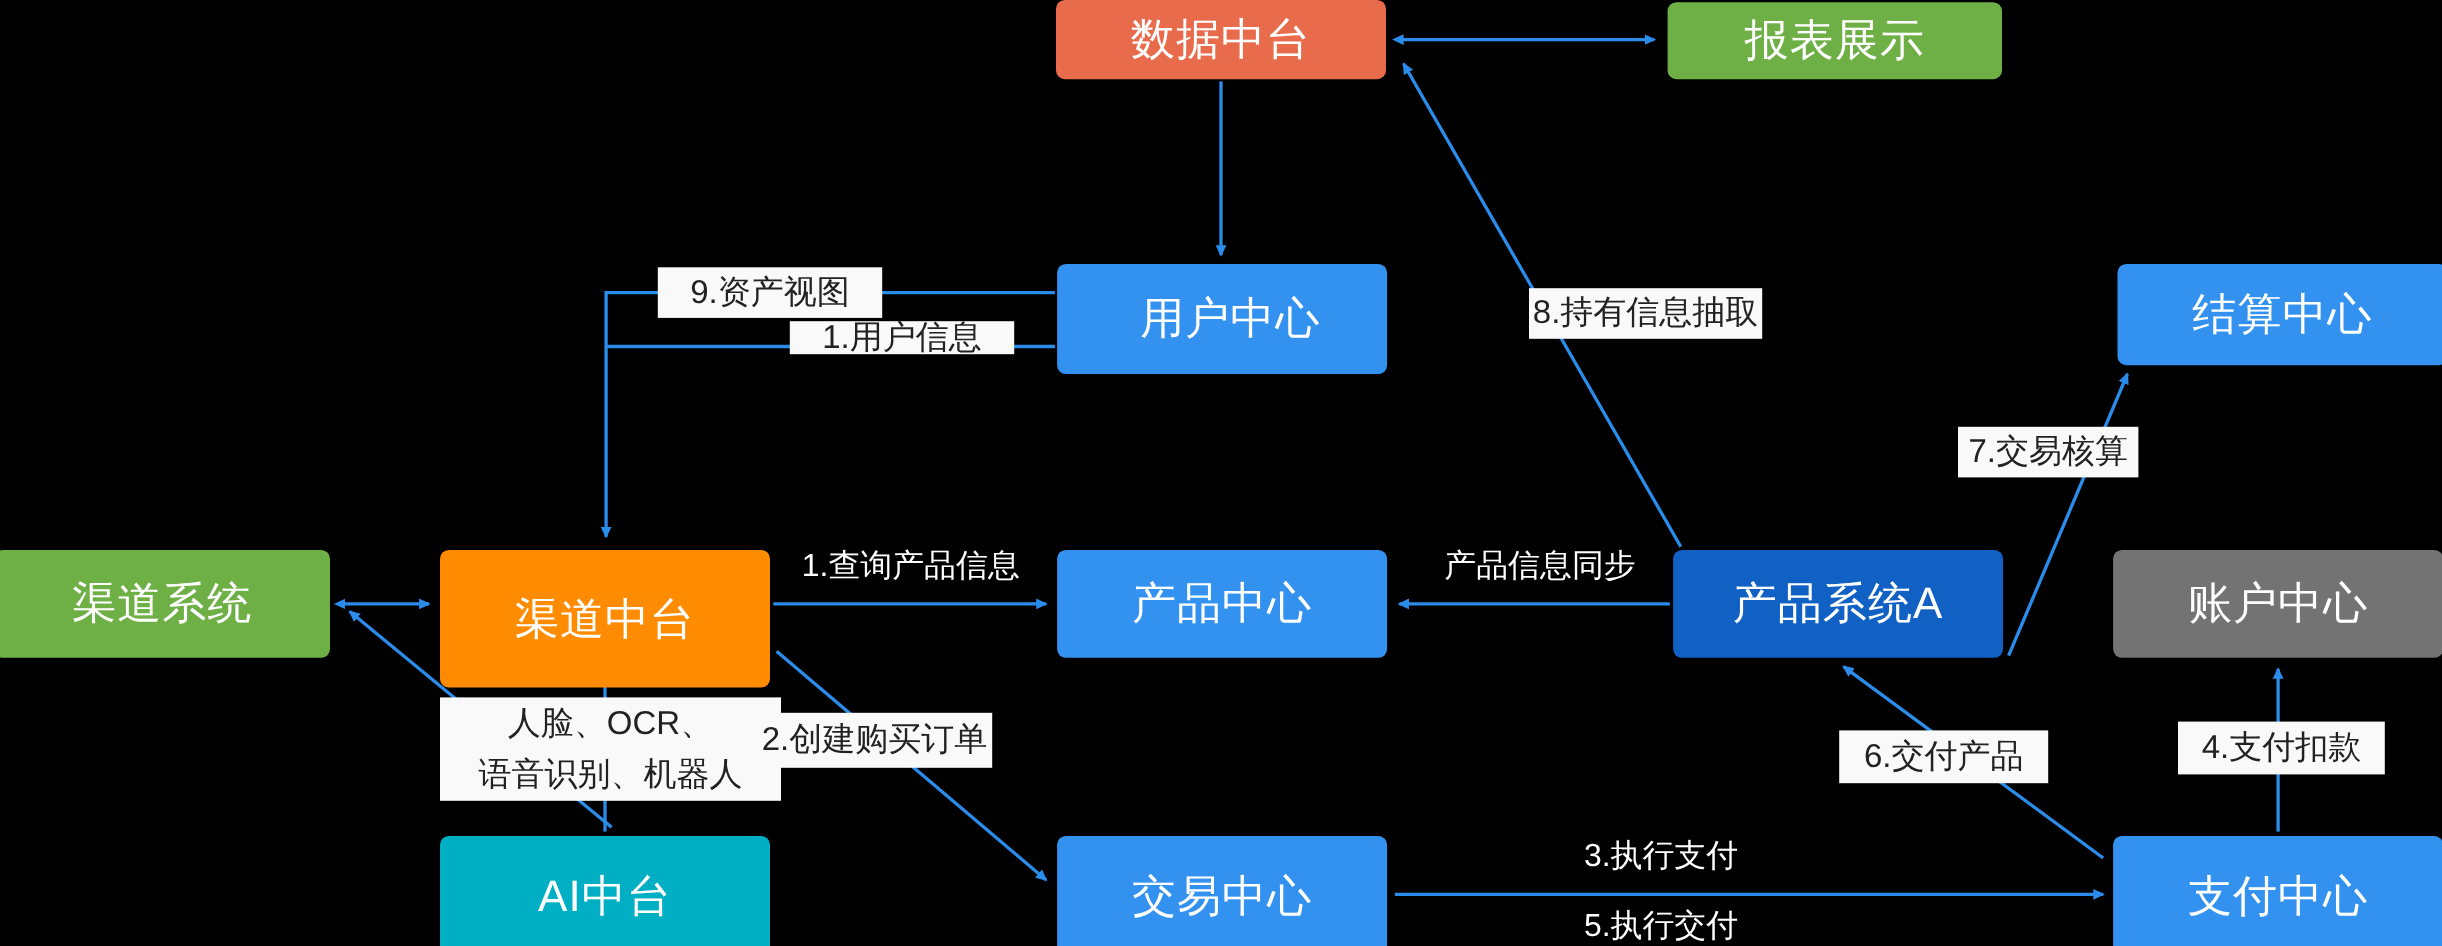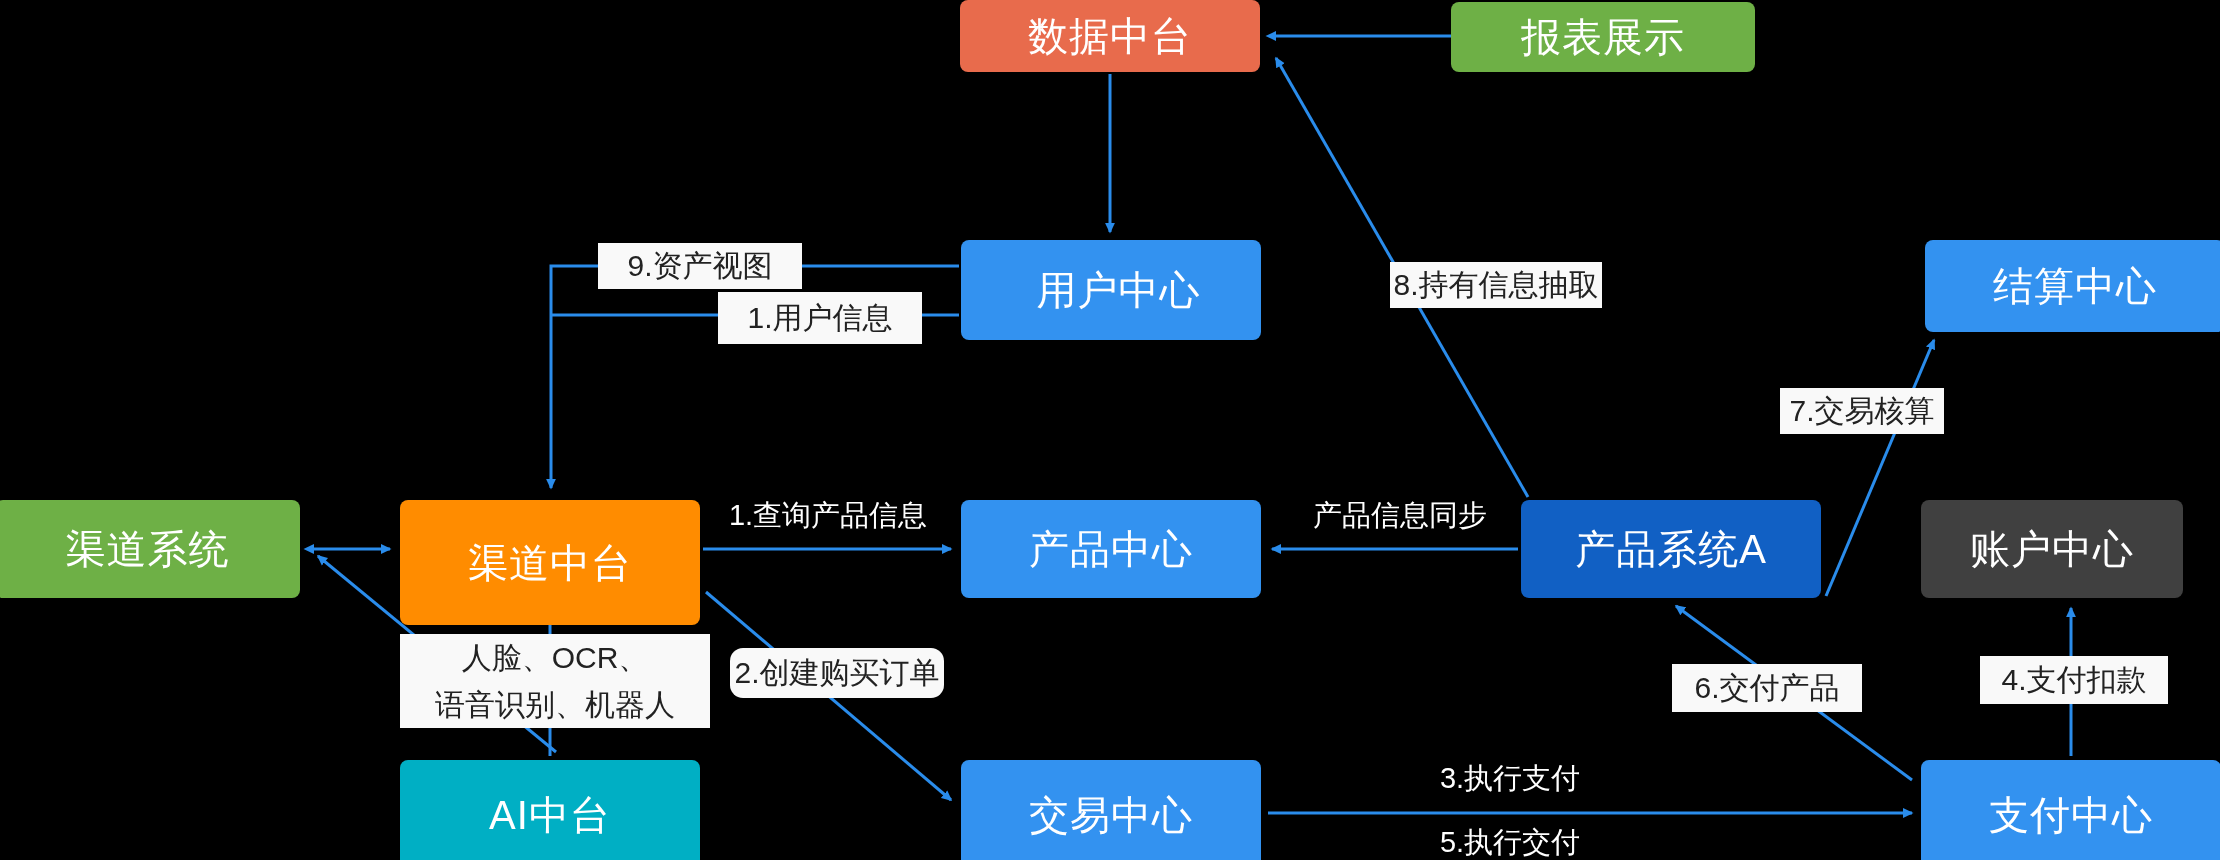--- a/index.html
+++ b/index.html
@@ -118,21 +118,21 @@
       <line x1="1912" y1="780" x2="1676" y2="606" marker-end="url(#arrowEnd)"></line>
 
       <line x1="1826" y1="596" x2="1934" y2="340" marker-end="url(#arrowEnd)"></line>
     </g>
   </svg>
 
   <div class="node" style="left:960px; top:0px; width:300px; height:72px; background:#e86b4c; font-size:40px;">
     <span>数据中台</span>
   </div>
 
-  <div class="node" style="left:1451px; top:2px; width:304px; height:70px; background:#6eb046; font-size:40px;">
+  <div class="node" style="left:1516px; top:2px; width:304px; height:70px; background:#6eb046; font-size:40px;">
     <span>报表展示</span>
   </div>
 
   <div class="node" style="left:961px; top:240px; width:300px; height:100px; background:#3392f0; font-size:40px;padding-left:15px;">
     <span>用户中心</span>
   </div>
 
   <div class="node" style="left:1925px; top:240px; width:300px; height:92px; background:#3392f0; font-size:40px;">
     <span>结算中心</span>
   </div>
@@ -146,41 +146,41 @@
   </div>
 
   <div class="node" style="left:961px; top:500px; width:300px; height:98px; background:#3392f0; font-size:40px;">
     <span>产品中心</span>
   </div>
 
   <div class="node" style="left:1521px; top:500px; width:300px; height:98px; background:#1160c4; font-size:40px;">
     <span>产品系统A</span>
   </div>
 
-  <div class="node" style="left:1921px; top:500px; width:262px; height:98px; background:#404040; font-size:40px;">
+  <div class="node" style="left:1921px; top:500px; width:300px; height:98px; background:#737373; font-size:40px;">
     <span>账户中心</span>
   </div>
 
   <div class="node" style="left:400px; top:760px; width:300px; height:110px; background:#00afc4; font-size:40px;">
     <span>AI中台</span>
   </div>
 
   <div class="node" style="left:961px; top:760px; width:300px; height:110px; background:#3392f0; font-size:40px;">
     <span>交易中心</span>
   </div>
 
   <div class="node" style="left:1921px; top:760px; width:300px; height:110px; background:#3392f0; font-size:40px;">
     <span>支付中心</span>
   </div>
 
   <div class="label" style="left:598px; top:243px; width:204px; height:46px;">
     <span>9.资产视图</span>
   </div>
 
-  <div class="label" style="left:718px; top:292px; width:204px; height:52px;">
+  <div class="label" style="left:718px; top:292px; width:204px; height:30px;">
     <span>1.用户信息</span>
   </div>
 
   <div class="label" style="left:1390px; top:262px; width:212px; height:46px;">
     <span>8.持有信息抽取</span>
   </div>
 
   <div class="label" style="left:1780px; top:388px; width:164px; height:46px;align-items:center;">
     <span>7.交易核算</span>
   </div>
@@ -191,21 +191,21 @@
 
   <div class="ghost-label" style="left:1305px; top:495px; width:190px; height:40px;">
     <span>产品信息同步</span>
   </div>
 
   <div class="label multiline" style="left:400px; top:634px; width:310px; height:94px;">
     <span>人脸、OCR、</span>
     <span>语音识别、机器人</span>
   </div>
 
-  <div class="label" style="left:730px; top:648px; width:214px; height:50px;border-radius:13px;">
+  <div class="label" style="left:688px; top:648px; width:214px; height:50px;">
     <span>2.创建购买订单</span>
   </div>
 
   <div class="label" style="left:1672px; top:664px; width:190px; height:48px;">
     <span>6.交付产品</span>
   </div>
 
   <div class="label" style="left:1980px; top:656px; width:188px; height:48px;">
     <span>4.支付扣款</span>
   </div>

